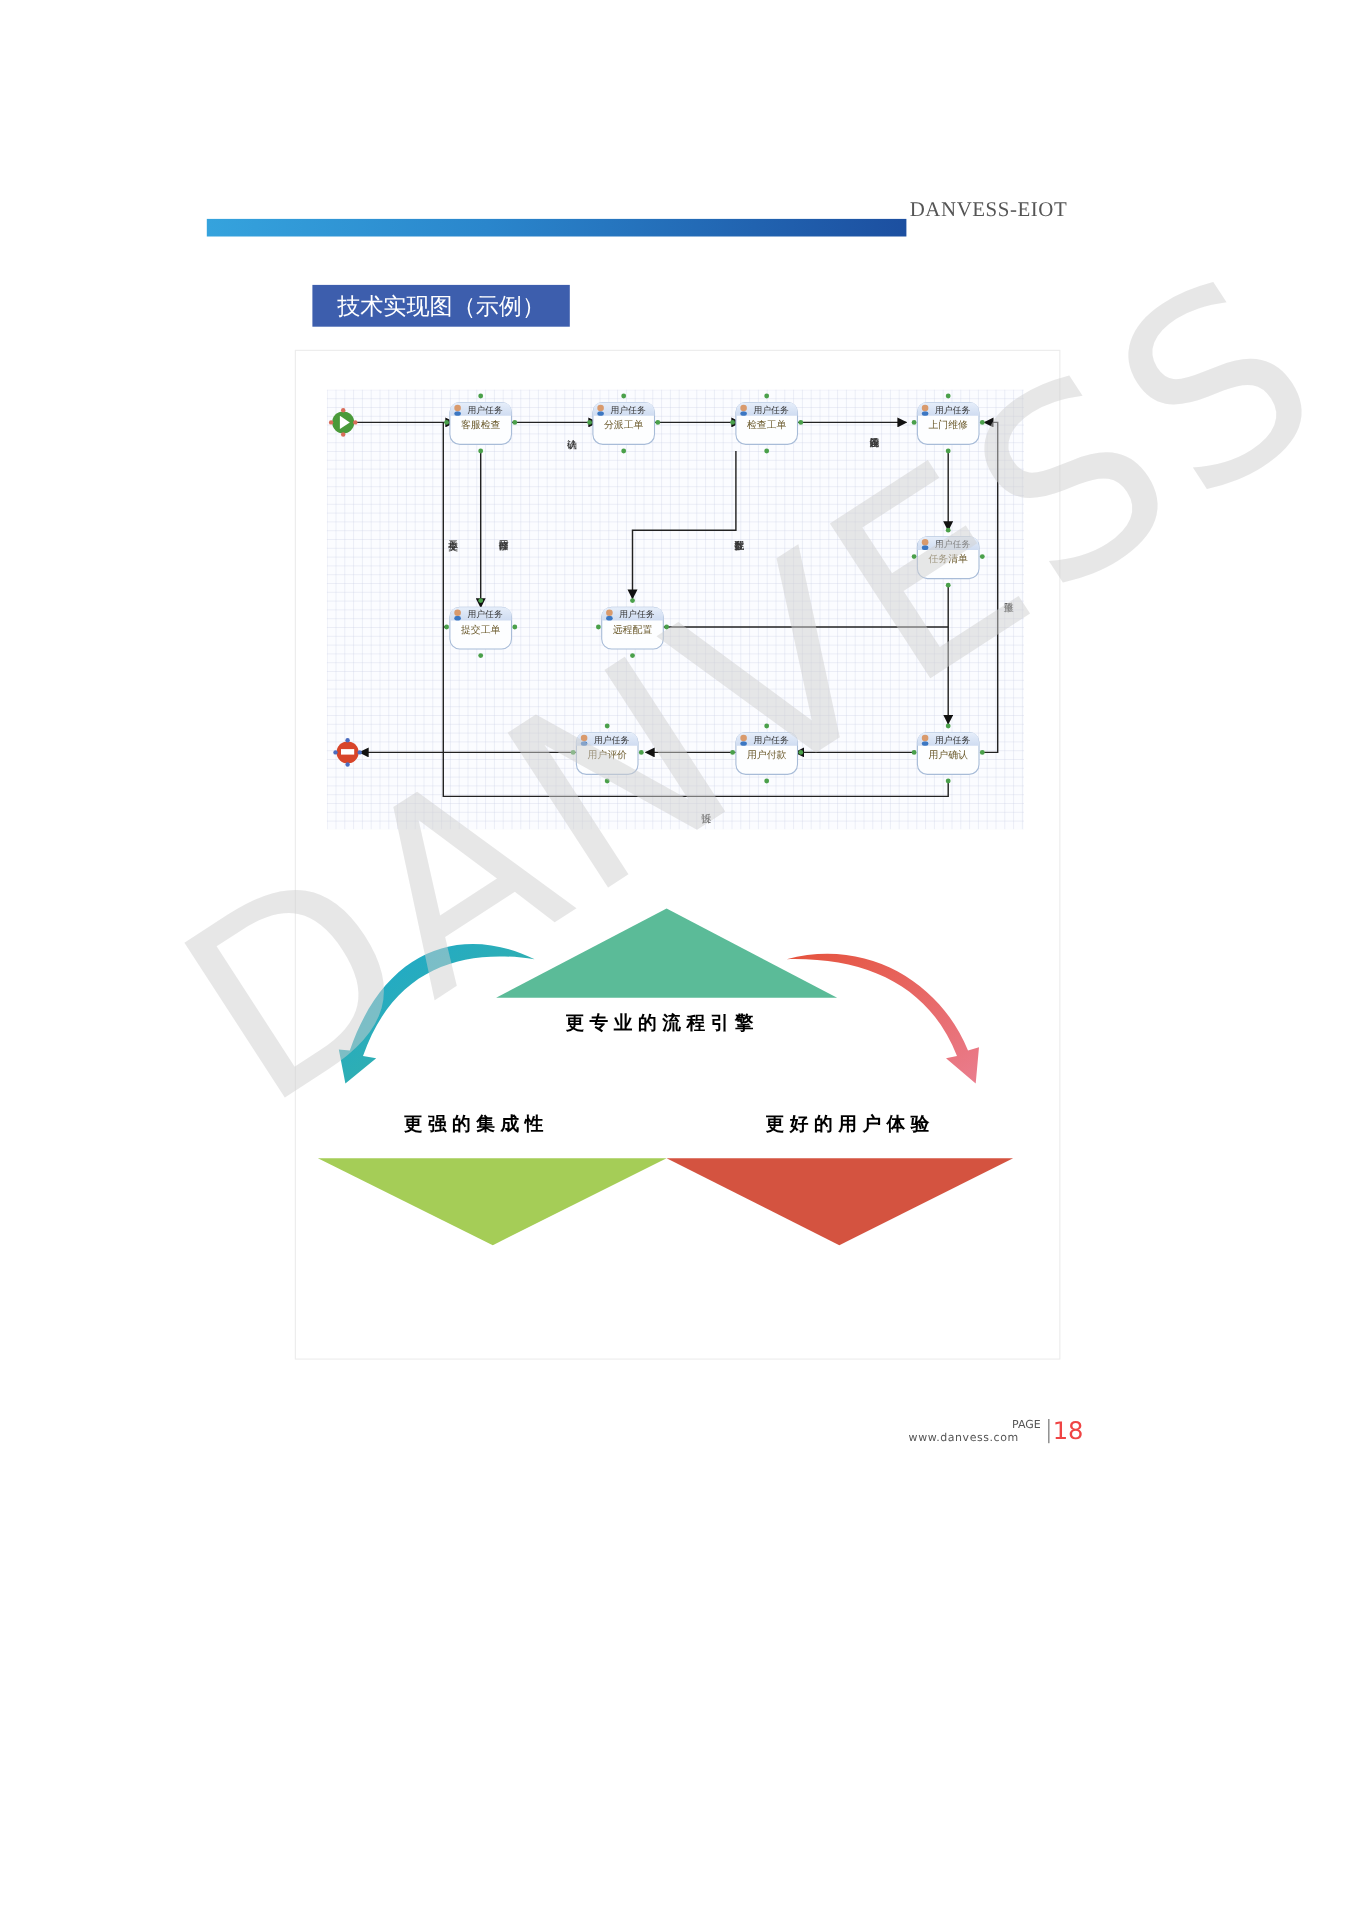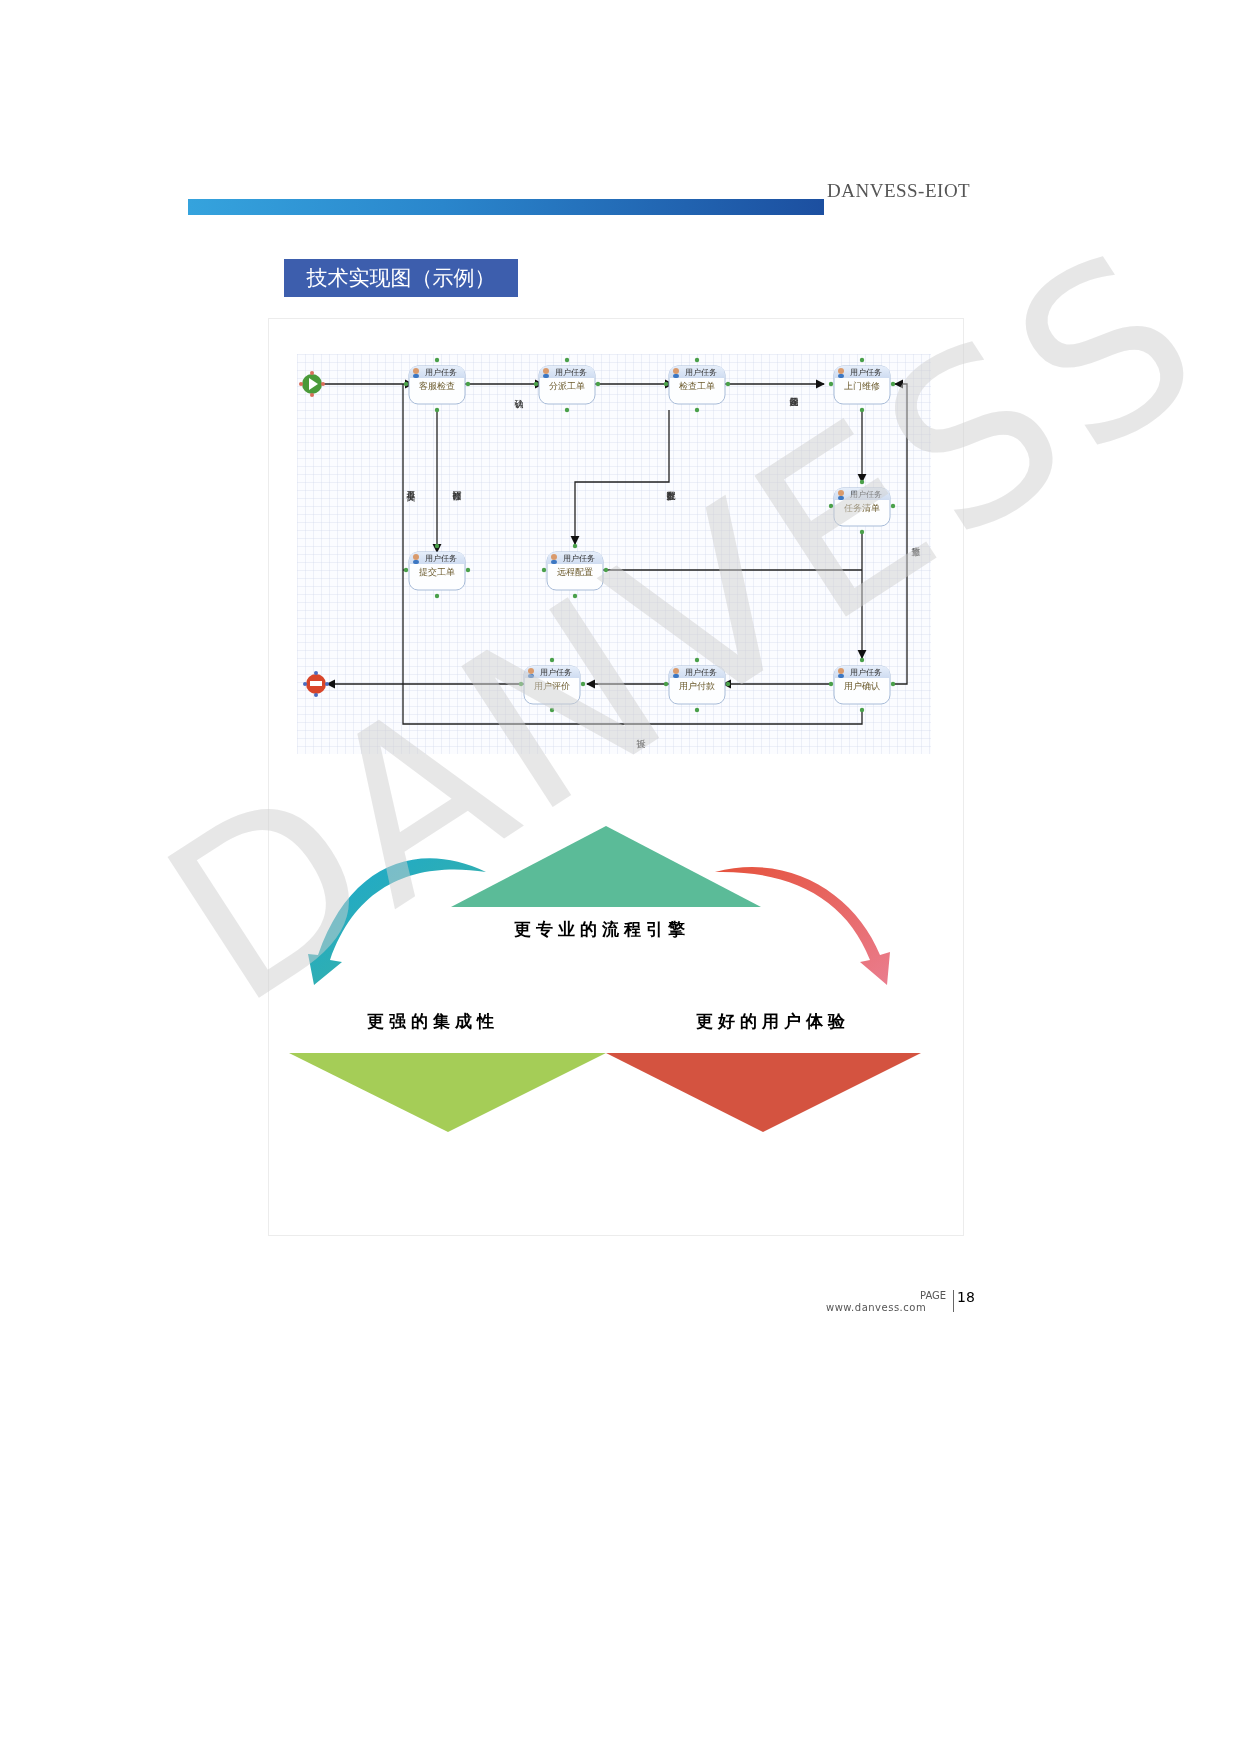--- a/index.html
+++ b/index.html
@@ -7,21 +7,21 @@
   .topbar{position:absolute;left:188px;top:199px;width:636px;height:16px;background:linear-gradient(90deg,#35a3dd 0%,#2a86cc 40%,#1c4fa0 100%);}
   .brand{position:absolute;left:827px;top:180px;font-family:Liberation Serif, serif;font-size:19px;color:#555;letter-spacing:0.5px;}
   .section-title{position:absolute;left:284px;top:259px;width:234px;height:38px;background:#3d5ead;color:#fff;font-size:21px;line-height:38px;text-align:center;}
   .panel{position:absolute;left:268px;top:318px;width:694px;height:916px;border:1px solid #ececec;background:#fff;}
   .diagram{position:absolute;left:297px;top:354px;width:634px;height:400px;}
   .diagram svg{display:block;}
   .lbl{position:absolute;font-size:17px;letter-spacing:5px;color:#000000;font-weight:bold;}
   .footer-page{position:absolute;left:920px;top:1290px;font-size:10px;color:#555;}
   .footer-url{position:absolute;left:826px;top:1302px;font-size:10px;color:#555;letter-spacing:0.5px;text-align:right;}
   .footer-sep{position:absolute;left:953px;top:1290px;width:1px;height:22px;background:#666;}
-  .footer-num{position:absolute;left:957px;top:1289px;font-size:14px;color:#000000;text-align:right;}
+  .footer-num{position:absolute;left:957px;top:1289px;font-size:22px;color:#ef4444;text-align:right;}
   .watermark{position:absolute;left:0;top:0;width:1240px;height:1754px;pointer-events:none;}
 </style>
 </head>
 <body>
 
 <div class="topbar"></div>
 <div class="brand">DANVESS-EIOT</div>
 
 <div class="section-title">技术实现图（示例）</div>
 

